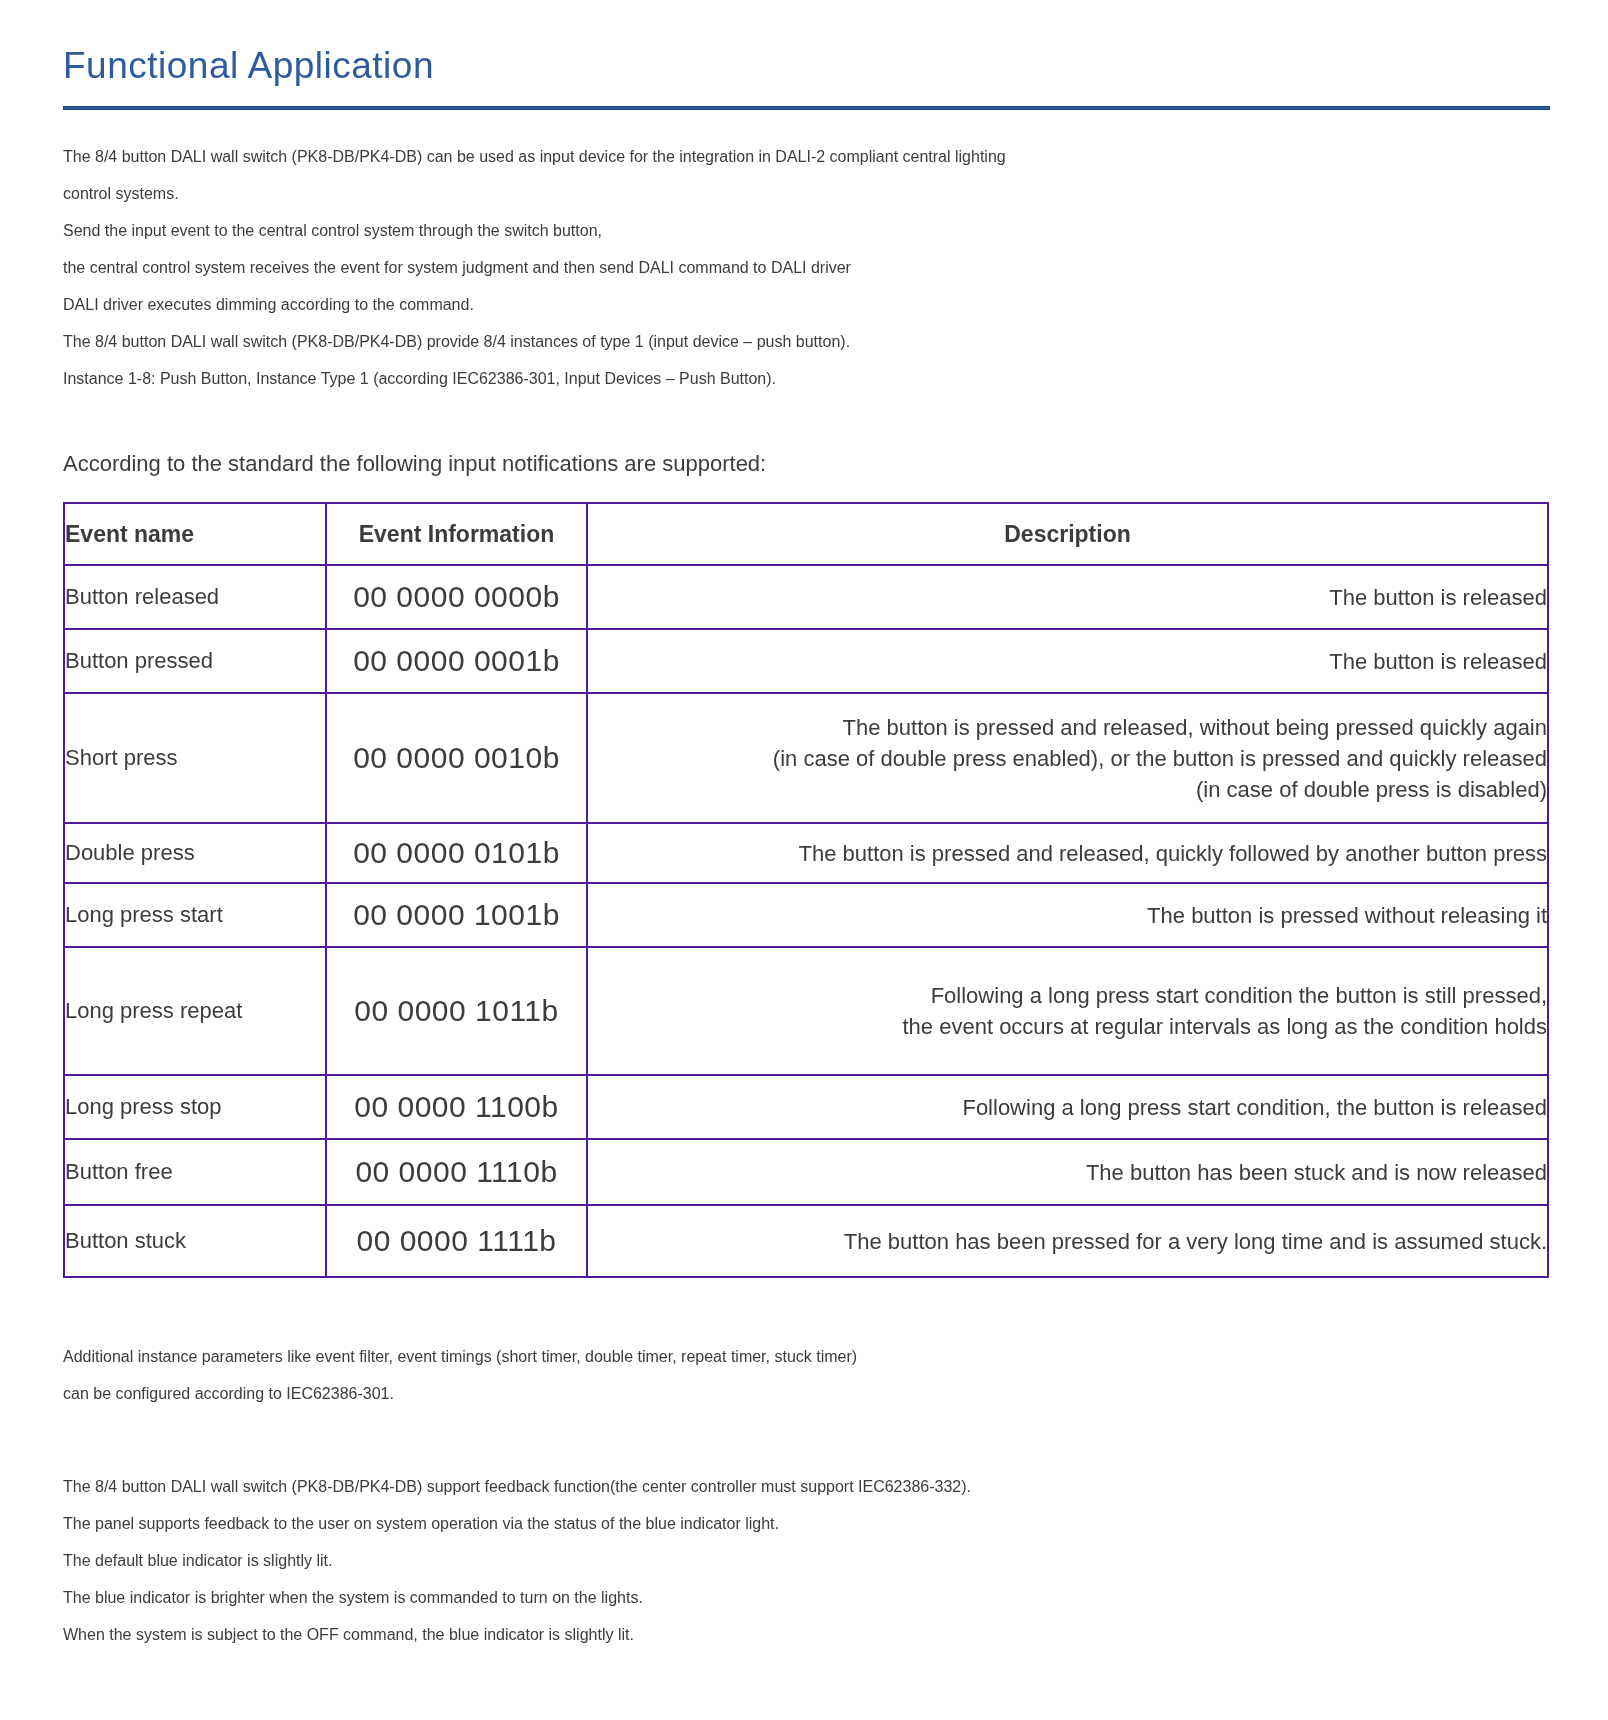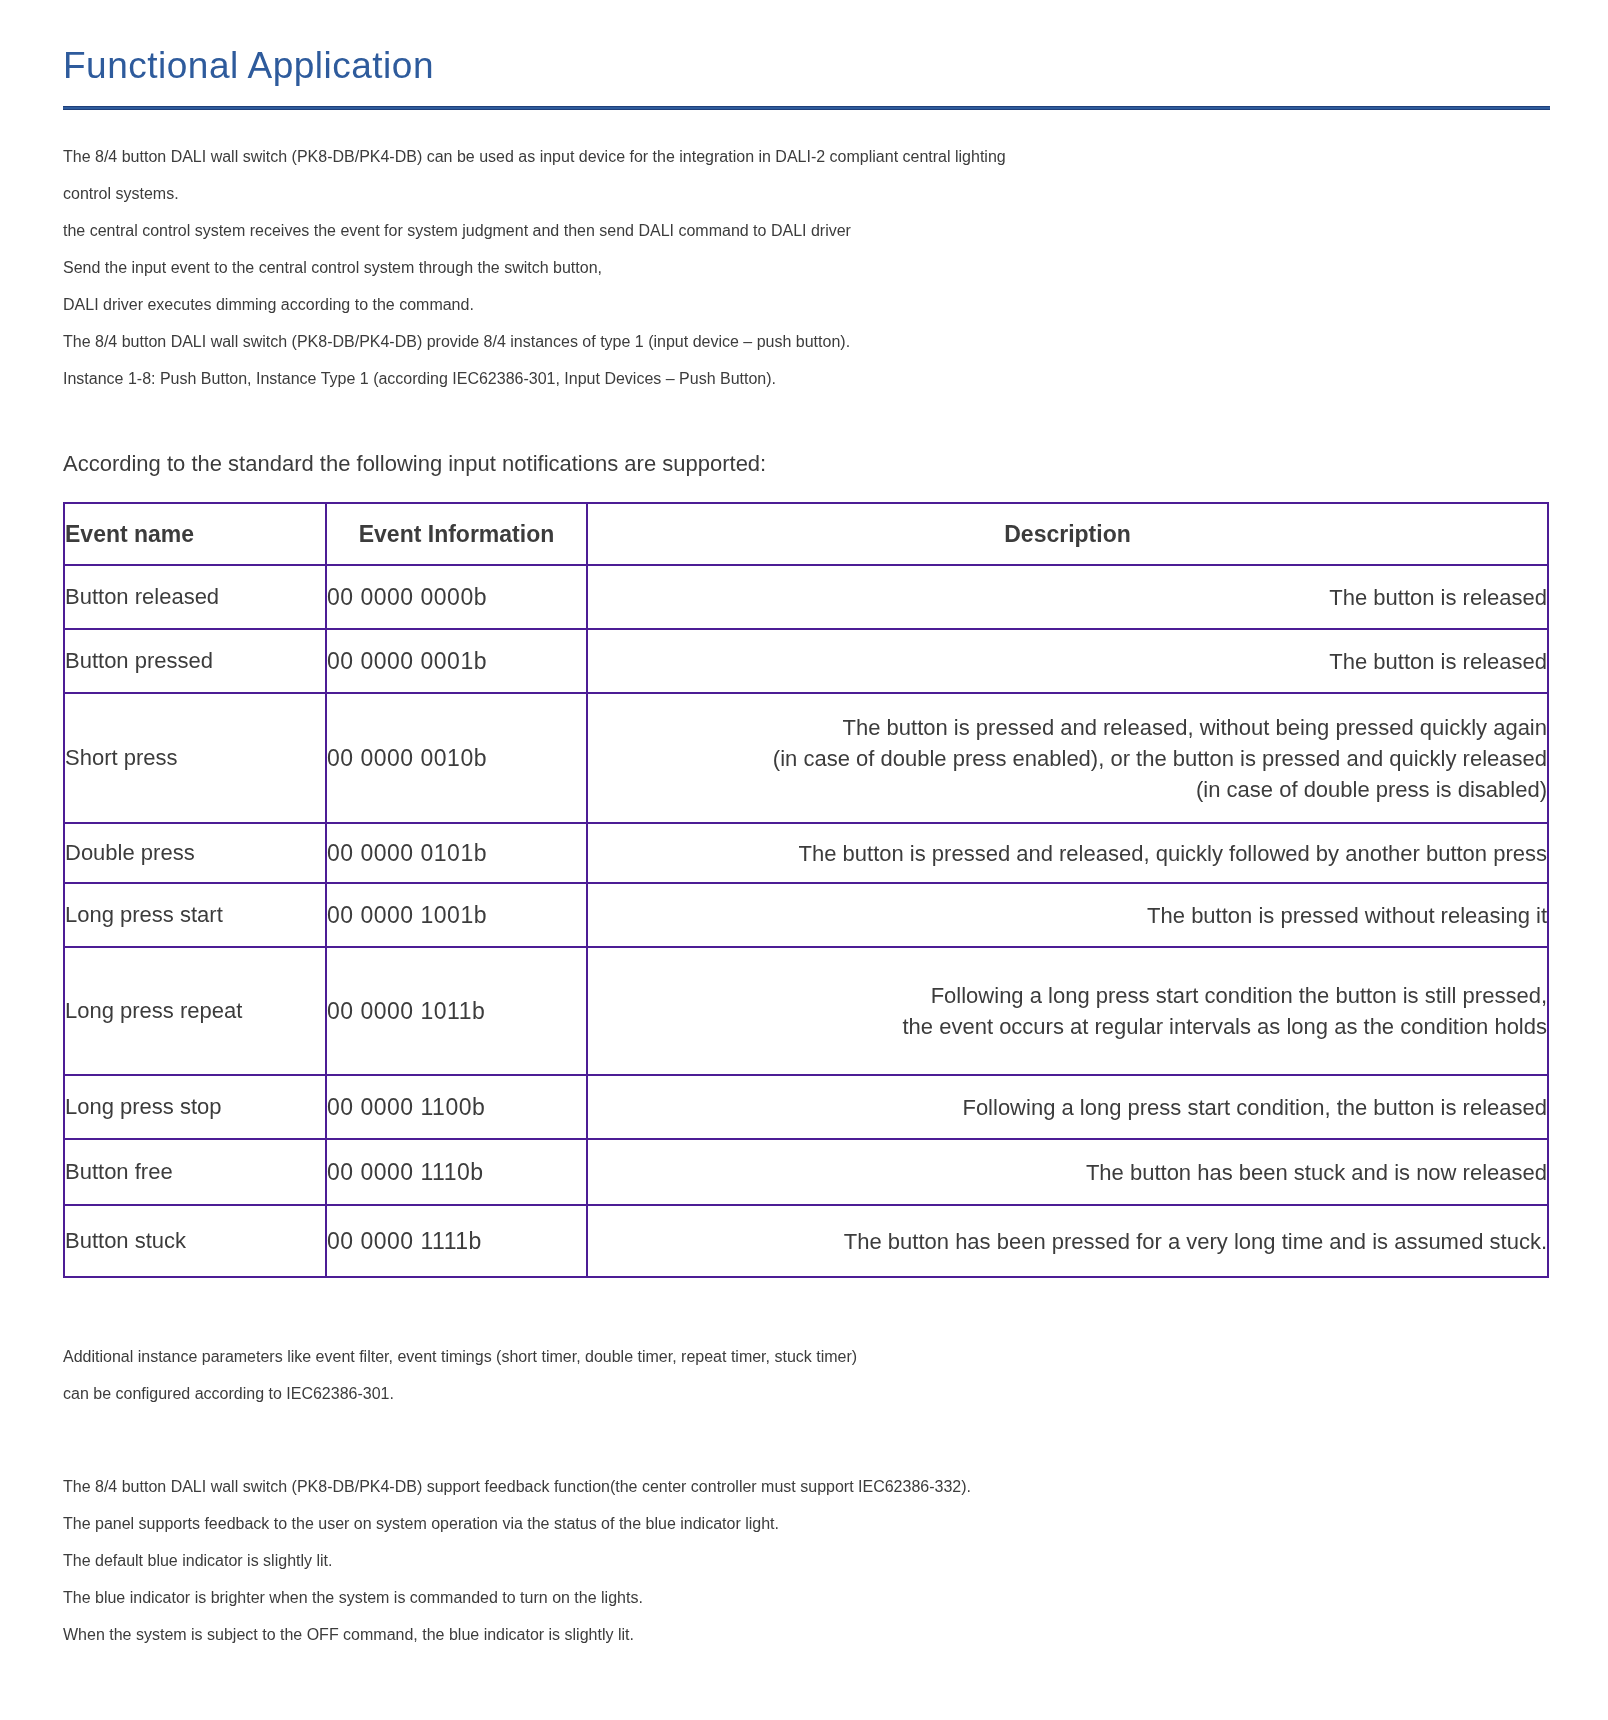--- a/index.html
+++ b/index.html
@@ -69,22 +69,22 @@
   th.h-name {
     text-align: left;
     padding-left: 26px;
   }
   th.h-info, th.h-desc { text-align: center; }
   td.c-name {
     text-align: left;
     padding-left: 26px;
   }
   td.c-info {
-    text-align: left;
-    font-size: 23px;
+    text-align: center;
+    font-size: 30px;
     letter-spacing: 0.5px;
   }
   td.c-desc {
     text-align: right;
     padding-left: 18px;
     padding-right: 14px;
     white-space: pre-line;
     line-height: 31px;
   }
   .notes-block { margin-top: 60px; }
@@ -94,22 +94,22 @@
 <body>
 
 <div class="page">
 
   <h1 class="doc-title">Functional Application</h1>
   <div class="title-rule"></div>
 
   <div>
     <div class="body-line">The 8/4 button DALI wall switch (PK8-DB/PK4-DB) can be used as input device for the integration in DALI-2 compliant central lighting</div>
     <div class="body-line">control systems.</div>
+    <div class="body-line">Send the input event to the central control system through the switch button,</div>
     <div class="body-line">the central control system receives the event for system judgment and then send DALI command to DALI driver</div>
-    <div class="body-line">Send the input event to the central control system through the switch button,</div>
     <div class="body-line">DALI driver executes dimming according to the command.</div>
     <div class="body-line">The 8/4 button DALI wall switch (PK8-DB/PK4-DB) provide 8/4 instances of type 1 (input device – push button).</div>
     <div class="body-line">Instance 1-8: Push Button, Instance Type 1 (according IEC62386-301, Input Devices – Push Button).</div>
   </div>
 
   <div class="body-line table-caption">According to the standard the following input notifications are supported:</div>
 
   <table class="events">
     <colgroup>
       <col style="width:262px">

